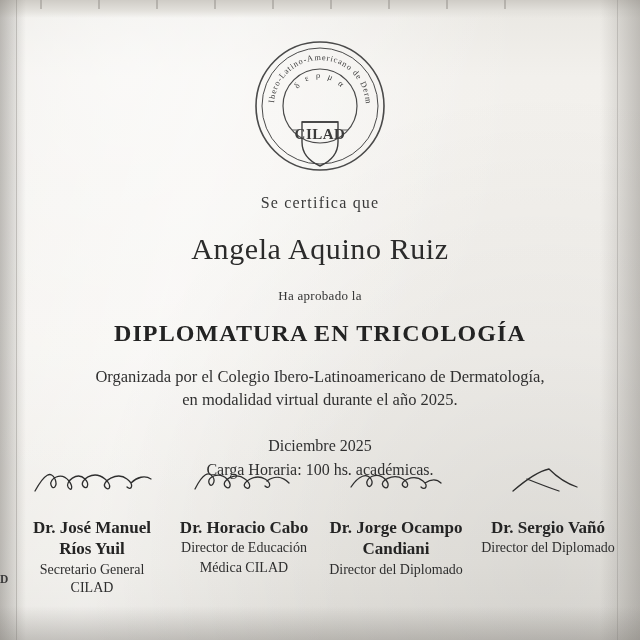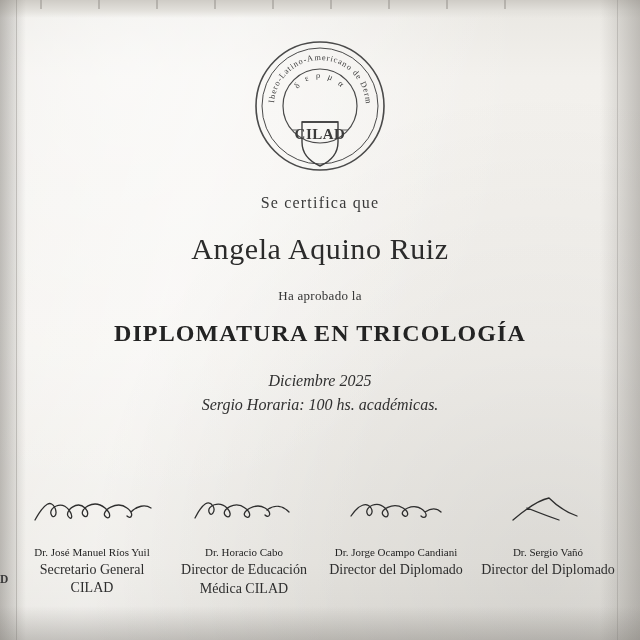--- a/index.html
+++ b/index.html
@@ -149,21 +149,20 @@
     margin-top: 18px;
     font-size: 16.5px;
     line-height: 1.42;
     color: #303030;
   }
   .date-block {
     margin-top: 22px;
     font-size: 16px;
     line-height: 1.5;
     color: #303030;
-    font-style: italic;
   }
 
   
   #signatures {
     position: absolute;
     left: 0;
     right: 0;
     bottom: 42px;
     display: flex;
     justify-content: space-between;
@@ -176,22 +175,22 @@
     padding: 0 4px;
   }
   .sig-mark {
     height: 34px;
     display: flex;
     align-items: flex-end;
     justify-content: center;
   }
   .sig-mark svg { display: block; }
   .sig-name {
-    font-size: 11px;
-    font-weight: normal;
+    font-size: 17px;
+    font-weight: bold;
     color: #242424;
     margin-top: 20px;
     line-height: 1.25;
   }
   .sig-role {
     font-size: 14px;
     color: #2e2e2e;
     line-height: 1.3;
     margin-top: 1px;
   }
@@ -263,24 +262,28 @@
     </div>
 
     <div class="certifies">Se certifica que</div>
 
     <div class="recipient">Angela Aquino Ruiz</div>
 
     <div class="approved">Ha aprobado la</div>
 
     <div class="program-title">DIPLOMATURA EN TRICOLOGÍA</div>
 
+    <div class="organizer">
+      <div>Organizada por el Colegio Ibero-Latinoamericano de Dermatología,</div>
+      <div>en modalidad virtual durante el año 2025.</div>
+    </div>
 
     <div class="date-block">
       <div>Diciembre 2025</div>
-      <div>Sergio Horaria: 100 hs. académicas.</div>
+      <div>Carga Horaria: 100 hs. académicas.</div>
     </div>
 
   </div>
 
   <div id="clip-left">D</div>
 
   <div id="signatures">
 
     <div class="sig-col">
       <div class="sig-mark">

